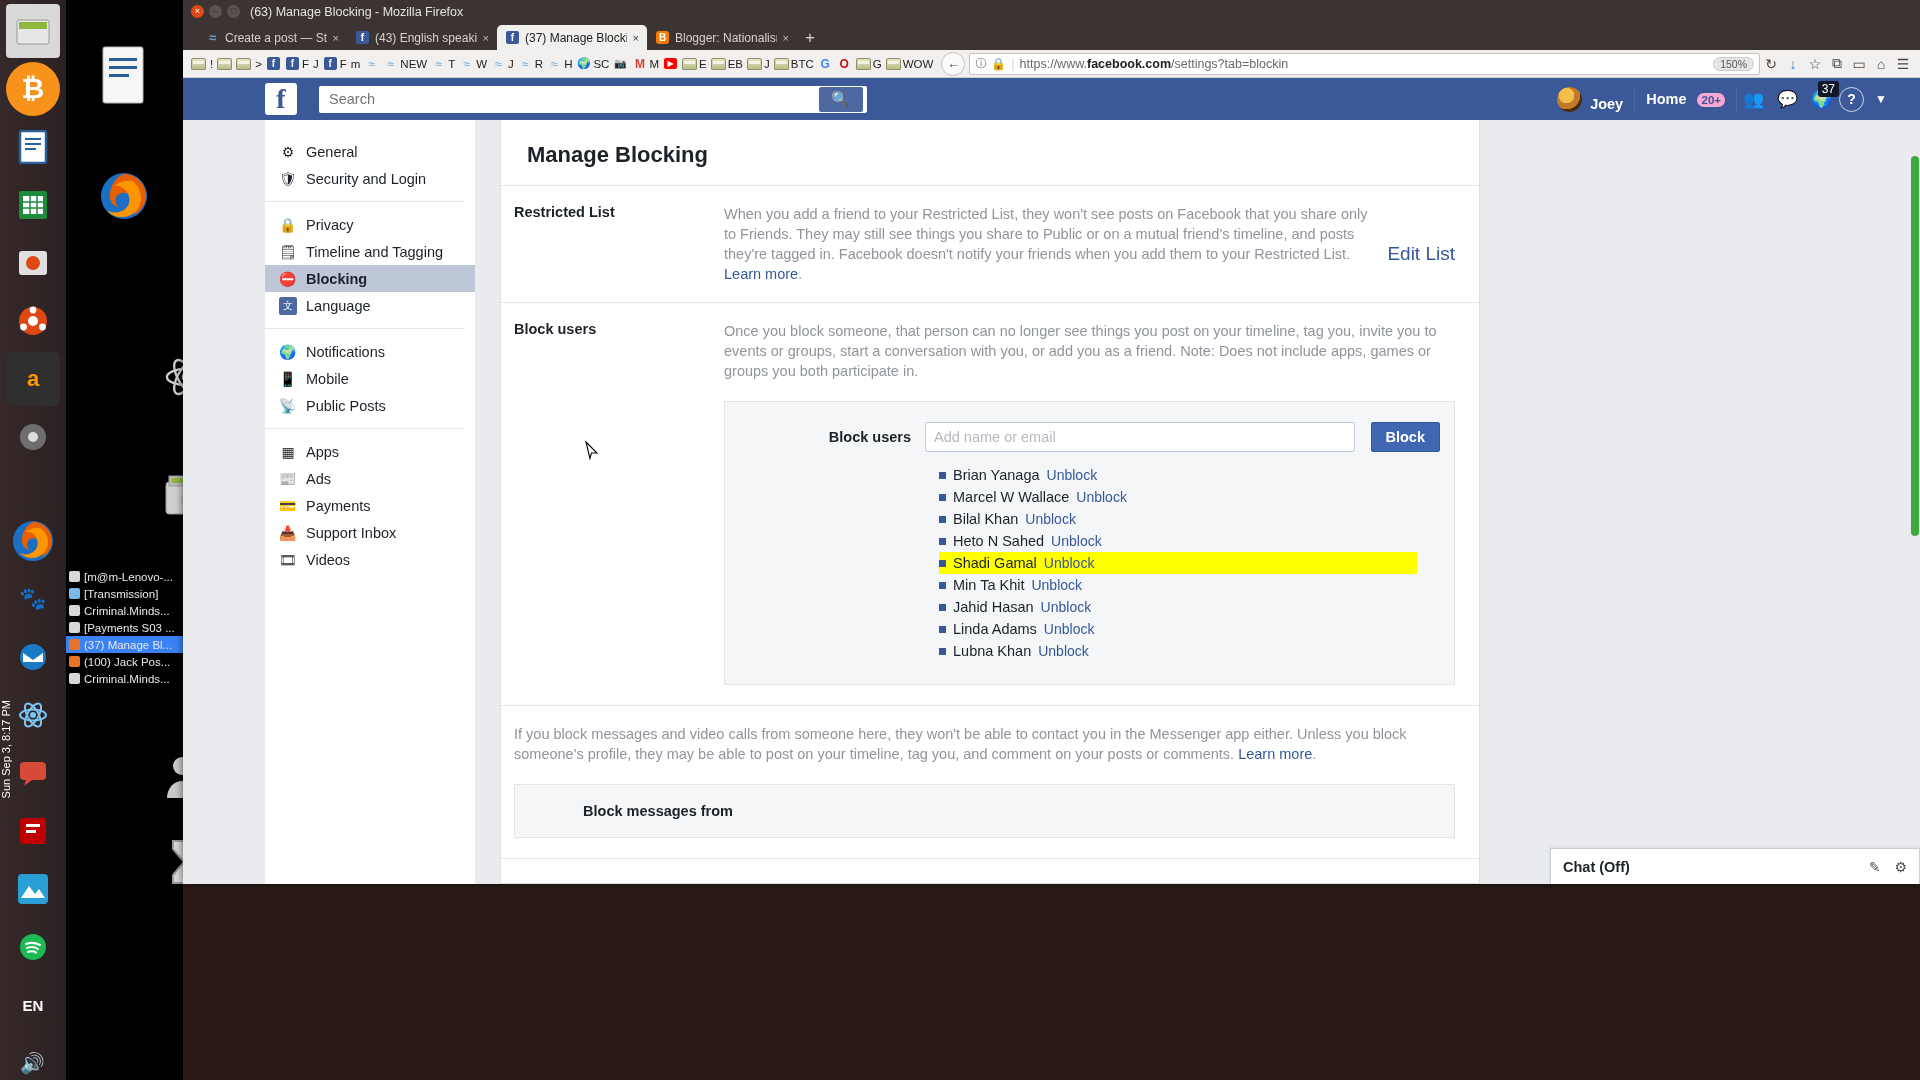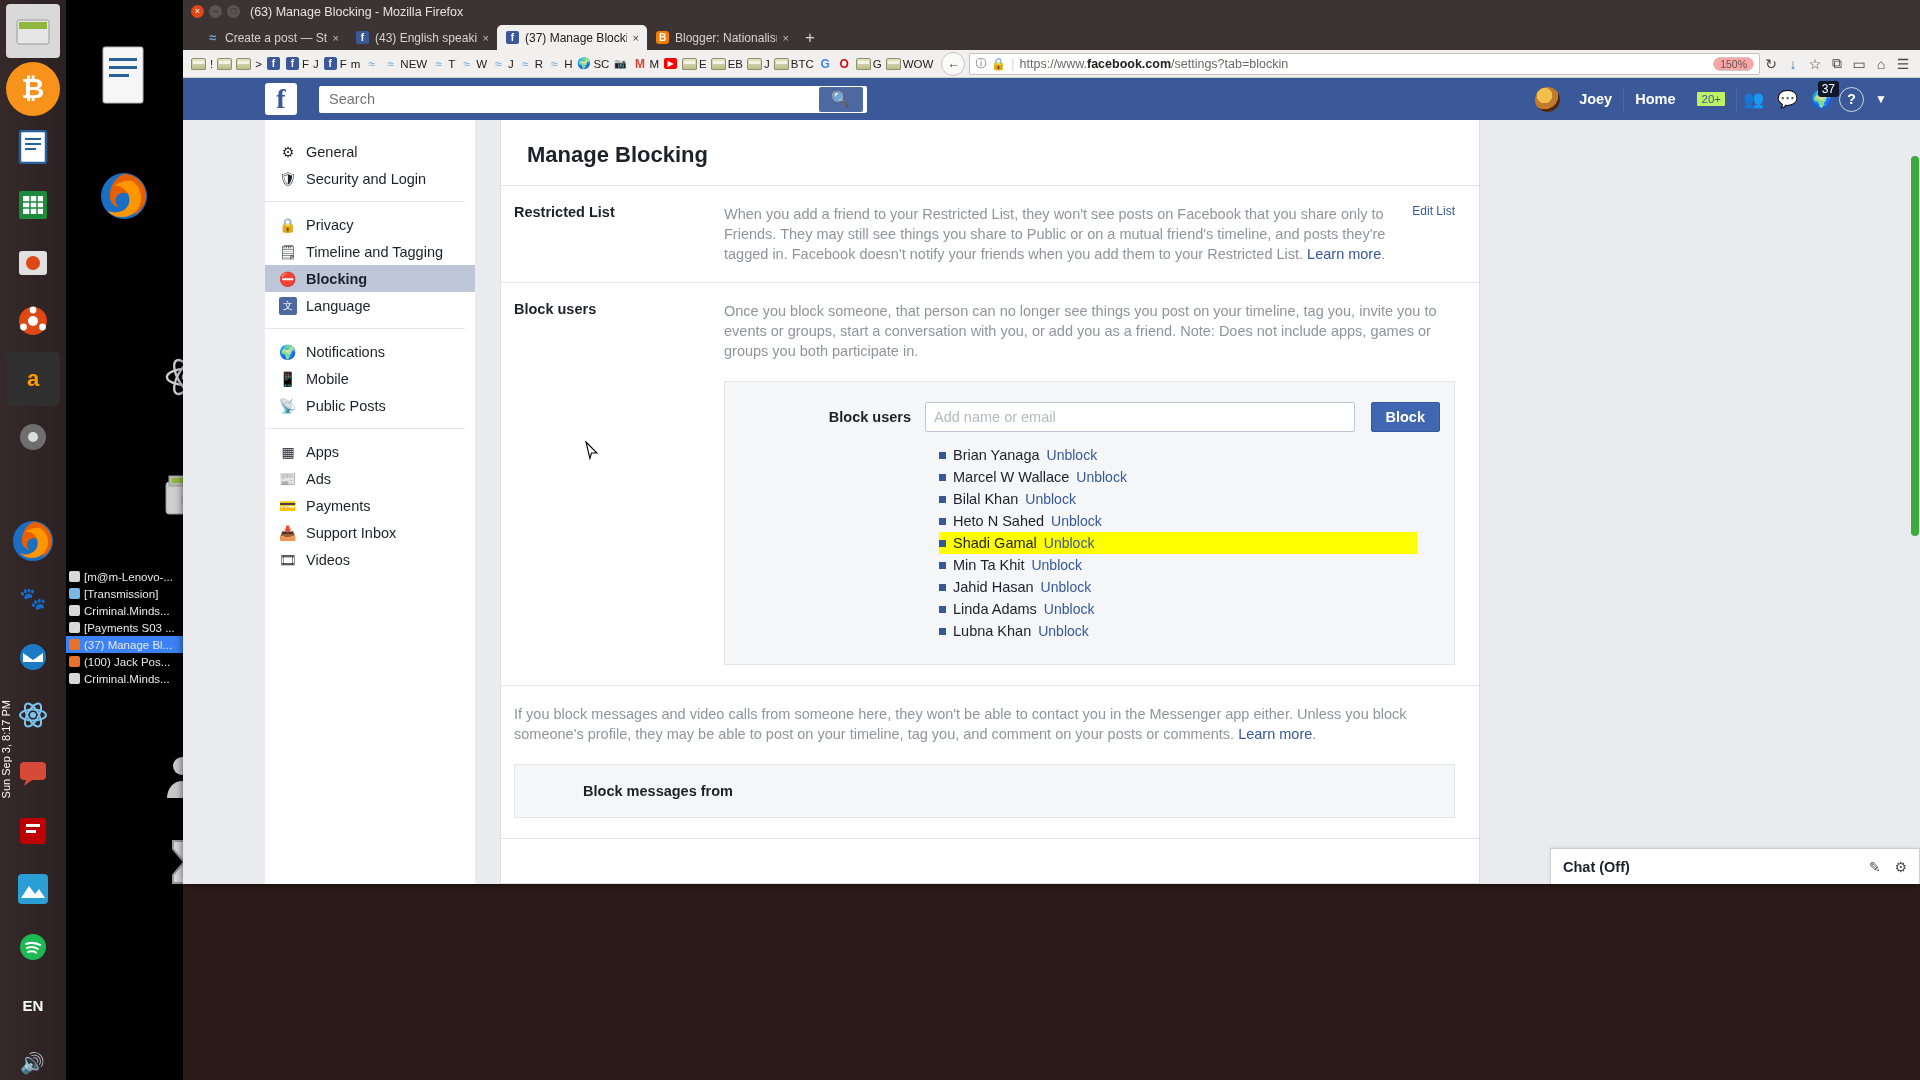--- a/index.html
+++ b/index.html
@@ -64,45 +64,45 @@
   .folder { width:15px; height:12px; background:linear-gradient(#e7e4c8,#b9bd8a); border:1px solid #8e926a;
       border-radius:2px 2px 1px 1px; position:relative; }
   .folder:after{content:"";position:absolute;left:1px;right:1px;top:2px;height:3px;background:#f4f2e2;}
   #backbtn { width:24px;height:24px;border-radius:50%;border:1px solid #c6c3c0;background:#fafaf9;
      display:flex;align-items:center;justify-content:center;font-size:13px;color:#4b4644;margin:0 4px 0 6px;}
   #urlbar { flex:1; height:22px; background:#fff; border:1px solid #c6c3c0; border-radius:2px;
      display:flex; align-items:center; gap:5px; padding:0 5px; font-size:12.5px; min-width:120px;}
   #urltext { color:#6c6763; overflow:hidden; white-space:nowrap; }
   #urltext b { color:#23201f; font-weight:bold; }
   #zoomb { font-size:10.5px; color:#5c5753; border:1px solid #cdcac7; border-radius:9px;
-      padding:0 6px; background:#fca5a5; }
+      padding:0 6px; background:#e5e5e5; }
   .navico { width:22px;height:22px;display:flex;align-items:center;justify-content:center;
       font-size:14px;color:#4b4644; }
   .navico.blue { color:#2f7fd1; }
 
   
   #viewport { position:relative; width:1737px; height:806px; background:#e9ebee; overflow:hidden; }
 
   
   #fbbar { height:42px; background:#3b5998; display:flex; align-items:center; padding-left:82px; gap:0; }
   #fblogo { width:32px;height:32px;background:#fff;border-radius:3px;color:#3b5998;
      font-family:"Liberation Serif",serif; font-weight:bold; font-size:28px; line-height:28px;
      display:flex;align-items:center;justify-content:center; }
   #fbsearch { width:548px; height:27px; background:#fff; border-radius:2px; margin-left:22px;
      display:flex; align-items:center; padding:0 4px 0 10px; }
   #fbsearch input { border:0; outline:0; flex:1; font-size:14.5px; color:#9197a3;
       font-family:"Liberation Sans",sans-serif; }
   #searchbtn { width:44px;height:25px;background:#4e69a2;border-radius:2px;display:flex;
      align-items:center;justify-content:center;color:#fff;font-size:15px;}
   #fbright { margin-left:auto; display:flex; align-items:center; gap:0; padding-right:22px; color:#fff; }
-  .fbr { display:flex; align-items:center; gap:19px; padding:0 11px; font-size:14.5px; font-weight:bold; }
+  .fbr { display:flex; align-items:flex-end; gap:8px; padding:0 11px; font-size:14.5px; font-weight:bold; }
   .avatar { width:25px;height:25px;border-radius:50%;
      background:radial-gradient(circle at 38% 34%,#f2c04a 0 34%,#c07a2a 35% 60%,#4d2b13 61% 100%); }
-  .badge { background:#bef264; color:#3b5998; border-radius:1px; font-size:11.5px; padding:1px 4px;
-      font-weight:normal; margin-left:3px;}
+  .badge { background:#f9a8d4; color:#3b5998; border-radius:7px; font-size:11.5px; padding:1px 4px;
+      font-weight:bold; margin-left:3px;}
   .icobtn { width:34px;height:27px;display:flex;align-items:center;justify-content:center;
       font-size:17px; position:relative; }
   .redbadge { position:absolute; top:-5px; right:0px; background:#0f172a; color:#fff; font-size:12px;
       border-radius:3px; padding:1px 4px; font-weight:normal; }
   .divider { width:1px;height:24px;background:#4f6aa3; }
 
   
   #fbpage { display:flex; height:764px; background:#e9ebee; padding-left:82px; }
   #leftnav { width:210px; background:#fff; padding-top:18px; }
   .nav-item { height:27px; display:flex; align-items:center; gap:9px; padding-left:14px;
@@ -113,21 +113,21 @@
   .nav-sep { height:1px; background:#e5e5e5; margin:9px 10px 9px 0; }
 
   #content { width:980px; margin-left:25px; background:#fff; border:1px solid #dddfe2;
       border-top:0; padding:0; }
   #ptitle { font-size:22px; color:#1d2129; font-weight:bold; padding:22px 26px 17px 26px; }
   .sect { display:flex; border-top:1px solid #e5e5e5; padding:18px 24px 18px 13px;justify-content:flex-end; }
   .sect-label { width:210px; flex:0 0 210px; font-size:14.5px; font-weight:bold; color:#1d2129; }
   .sect-body { flex:1; }
   .sect-desc { font-size:14.5px; color:#90949c; line-height:20px; }
   .sect-desc a { color:#365899; text-decoration:none; }
-  .edit-link { font-size:12px; color:#365899; margin-left:14px; white-space:nowrap; }
+  .edit-link { font-size:19px; color:#365899; margin-left:14px; white-space:nowrap;margin-top:39px; }
   .panel { background:#f5f6f7; border:1px solid #e5e5e5; margin-top:20px; padding:20px 0 22px 0; }
   .panel-row { display:flex; align-items:center; padding:0 14px 0 0; }
   .panel-label { width:200px; flex:0 0 200px; text-align:right; font-size:14.5px; font-weight:bold;
       color:#1d2129; padding-right:14px; }
   .txtinput { flex:1; height:30px; background:#fff; border:1px solid #bdc7d8; border-radius:2px;
      display:flex; align-items:center; padding:0 8px; font-size:14.5px; color:#b6b9bf; }
   .btn-blue { background:#4267b2; color:#fff; font-size:14.5px; font-weight:bold; border-radius:2px;
      padding:6px 14px; margin-left:16px; border:1px solid #365899; }
   .blist { margin:12px 0 0 214px; }
   .brow { display:flex; align-items:center; gap:7px; font-size:14.5px; color:#1d2129; height:22px; }

